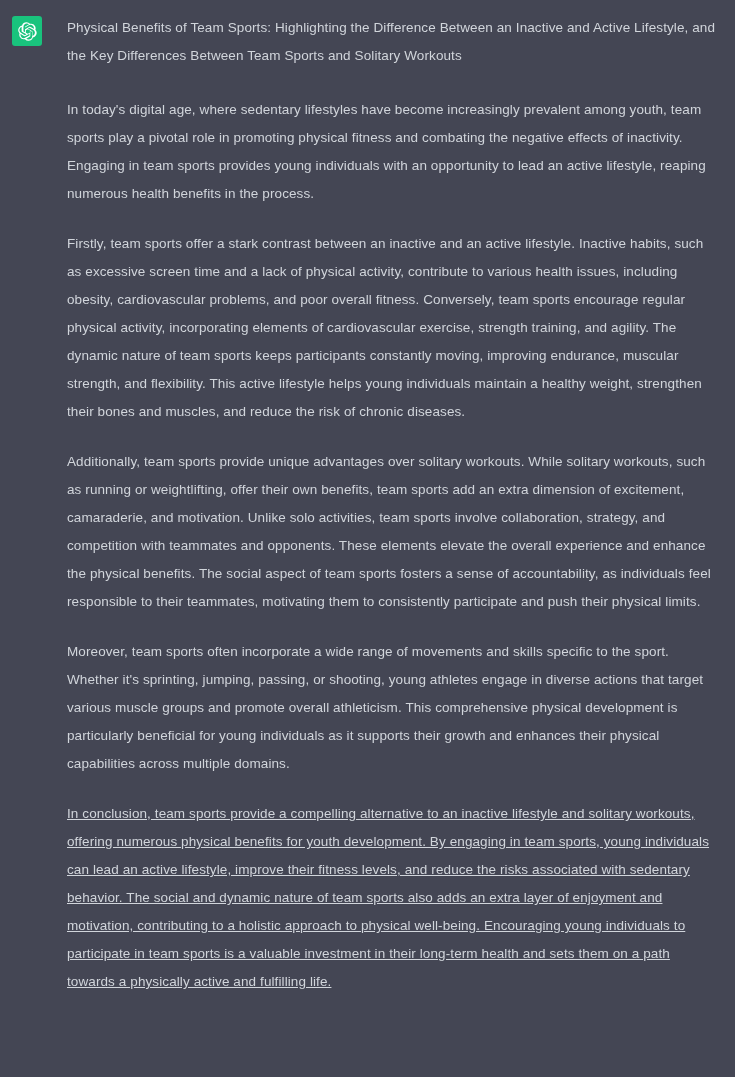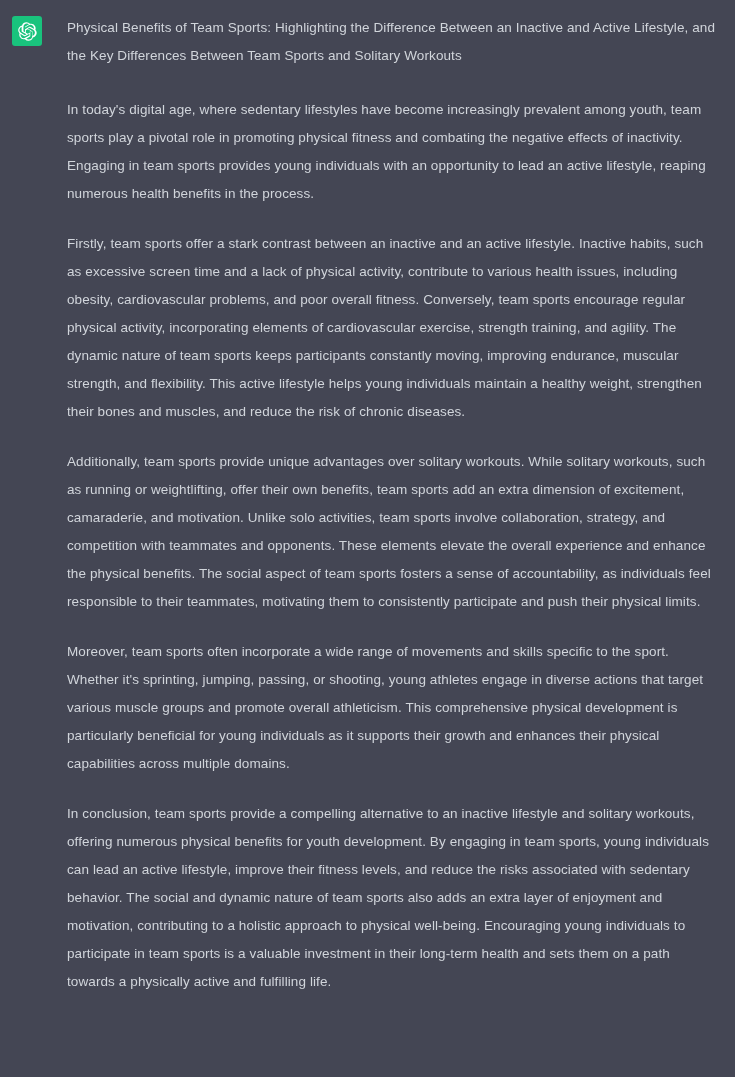--- a/index.html
+++ b/index.html
@@ -38,20 +38,21 @@
     font-size: 13.5px;
     line-height: 28px;
     letter-spacing: 0.1px;
     width: 650px;
   }
   .message-body p {
     margin: 0 0 22px 0;
   }
   .message-body p:last-child {
     margin-bottom: 0;
+    text-decoration: underline;
   }
   .para-title {
     margin-bottom: 26px !important;
   }
 </style>
 </head>
 <body>
 
 <div class="message-row">
   <div class="avatar">

